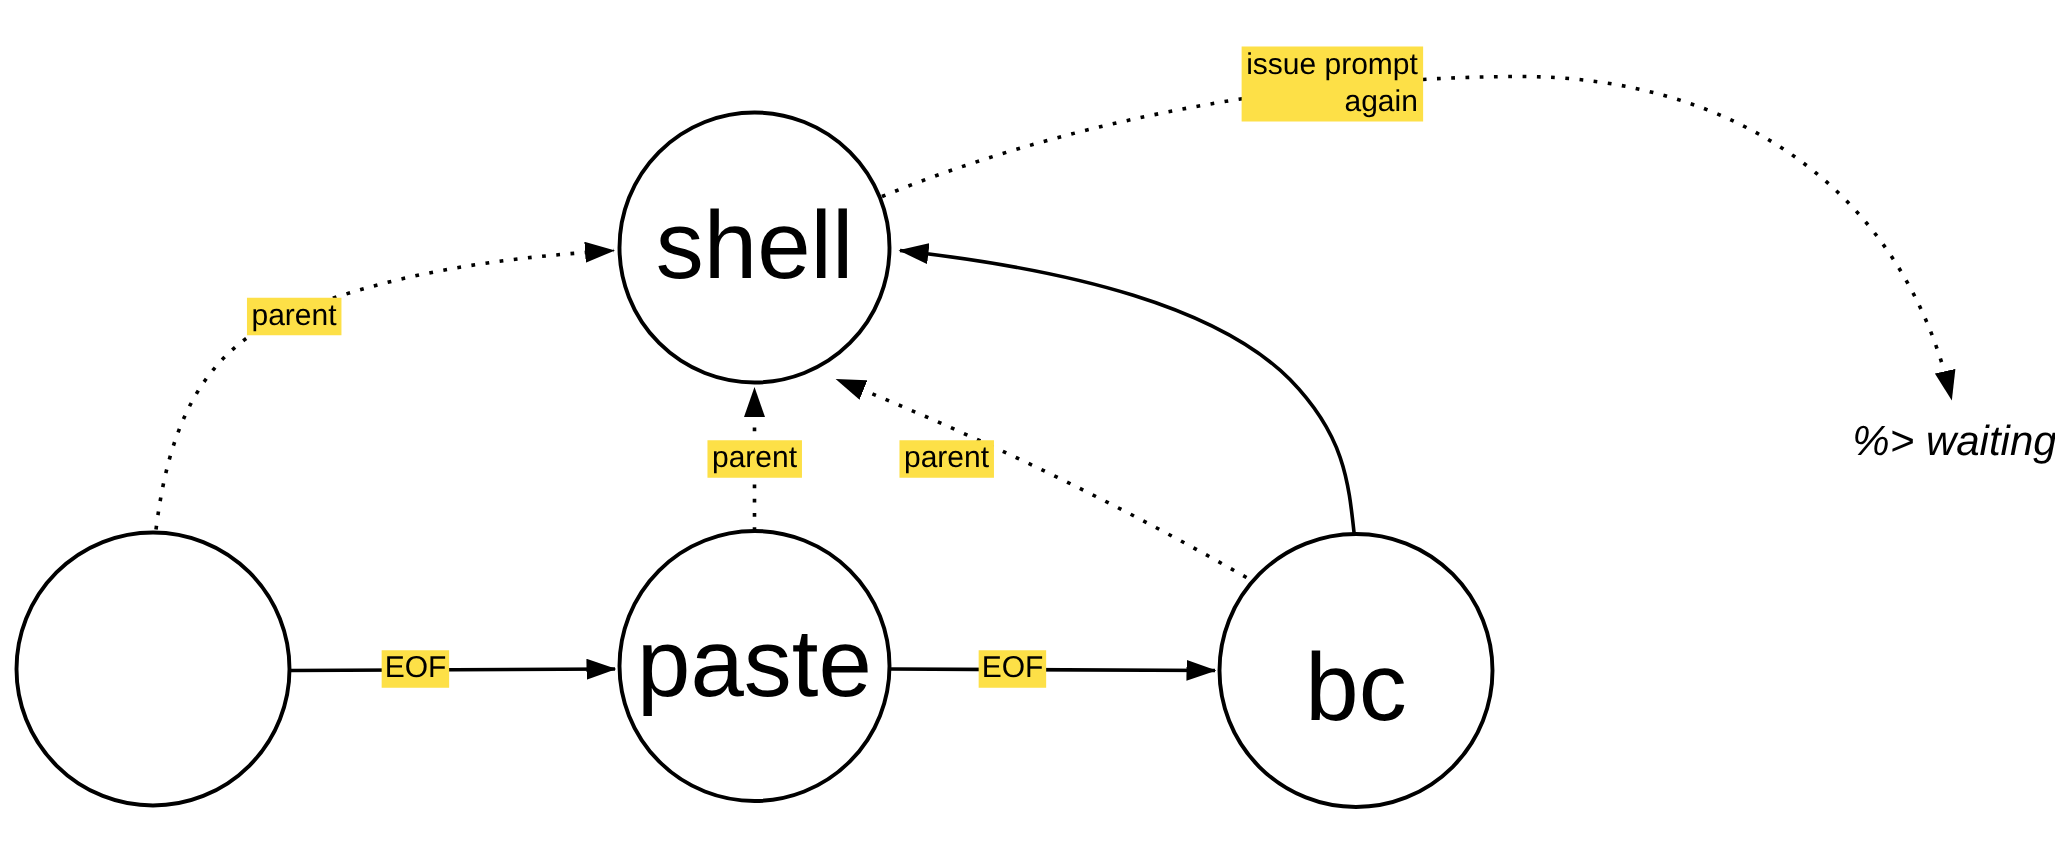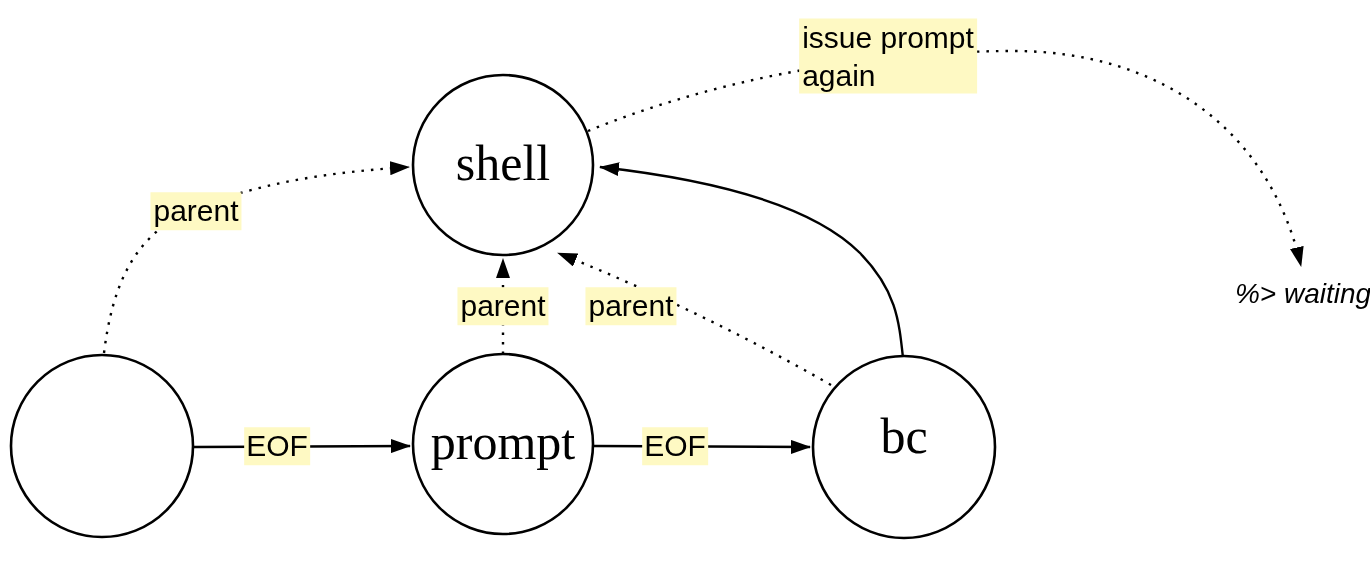--- a/index.html
+++ b/index.html
@@ -34,34 +34,34 @@
     stroke: #000000;
     stroke-width: 2.4;
   }
   .edge.dotted {
     stroke-dasharray: 2.5 7;
     stroke-linecap: butt;
   }
   .node-label {
     position: absolute;
     transform: translate(-50%, -50%);
-    font-family: Liberation Serif, serif;
-    font-size: 50px;
+    font-family: Liberation Sans, sans-serif;
+    font-size: 64px;
     line-height: 1;
     white-space: nowrap;
   }
   .edge-label {
     position: absolute;
     transform: translate(-50%, -50%);
-    font-size: 30px;
+    font-size: 20px;
     line-height: 1.25;
-    background: #fef9c3;
+    background: #fde047;
     padding: 0 3px;
     white-space: pre-line;
-    text-align: left;
+    text-align: right;
   }
   .note {
     position: absolute;
     transform: translate(-50%, -50%);
     font-size: 28px;
     font-style: italic;
     white-space: nowrap;
   }
 </style>
 </head>
@@ -90,22 +90,22 @@
 
     <path class="edge" d="M 903 358 C 899 320 896 290 860 253 C 812 205 716 180 600 167" marker-end="url(#arrow)"></path>
 
     <circle class="node-circle" cx="503" cy="165" r="90"></circle>
     <circle class="node-circle" cx="102" cy="446" r="91"></circle>
     <circle class="node-circle" cx="503" cy="444" r="90"></circle>
     <circle class="node-circle" cx="904" cy="447" r="91"></circle>
   </svg>
 
   <div class="node-label" style="left:503px; top:163px;">shell</div>
-  <div class="node-label" style="left:503px; top:442px;">prompt</div>
-  <div class="node-label" style="left:904px; top:436px;text-align:right;">bc</div>
+  <div class="node-label" style="left:503px; top:442px;">paste</div>
+  <div class="node-label" style="left:904px; top:458px;text-align:right;">bc</div>
 
   <div class="edge-label" style="left:196px; top:211px;">parent</div>
   <div class="edge-label" style="left:503px; top:306px;">parent</div>
   <div class="edge-label" style="left:631px; top:306px;">parent</div>
   <div class="edge-label" style="left:277px; top:446px; padding:0 2px;">EOF</div>
   <div class="edge-label" style="left:675px; top:446px; padding:0 2px;">EOF</div>
   <div class="edge-label" style="left:888px; top:56px;">issue prompt
 again</div>
 
   <div class="note" style="left:1303px; top:294px;">%&gt; waiting</div>

